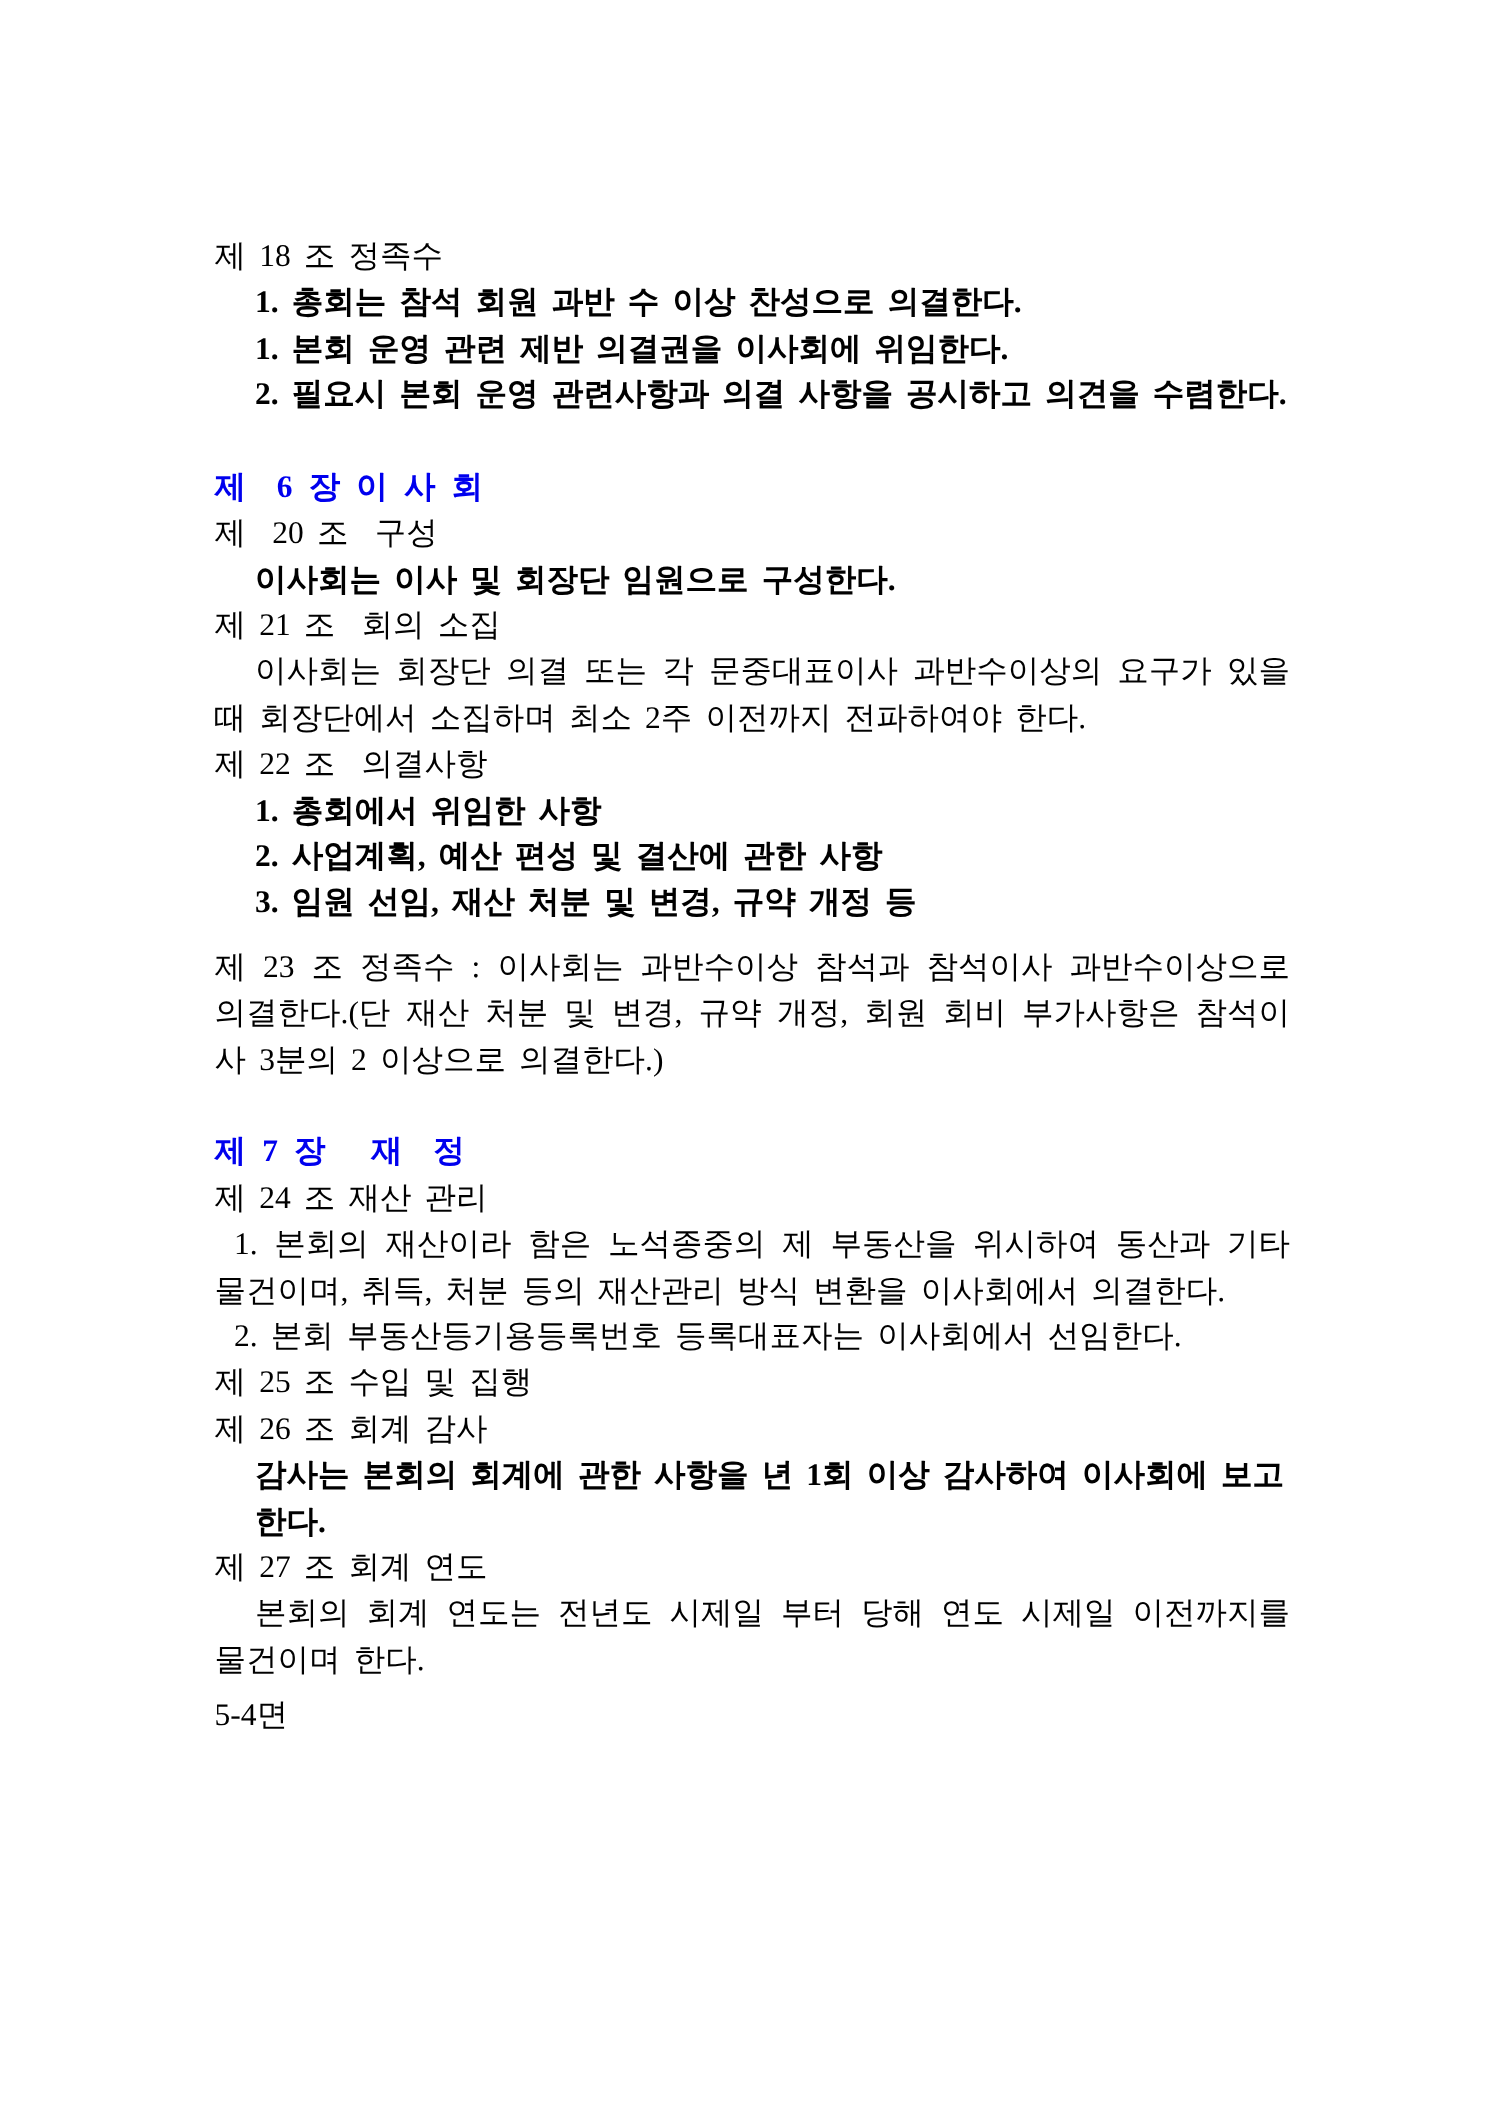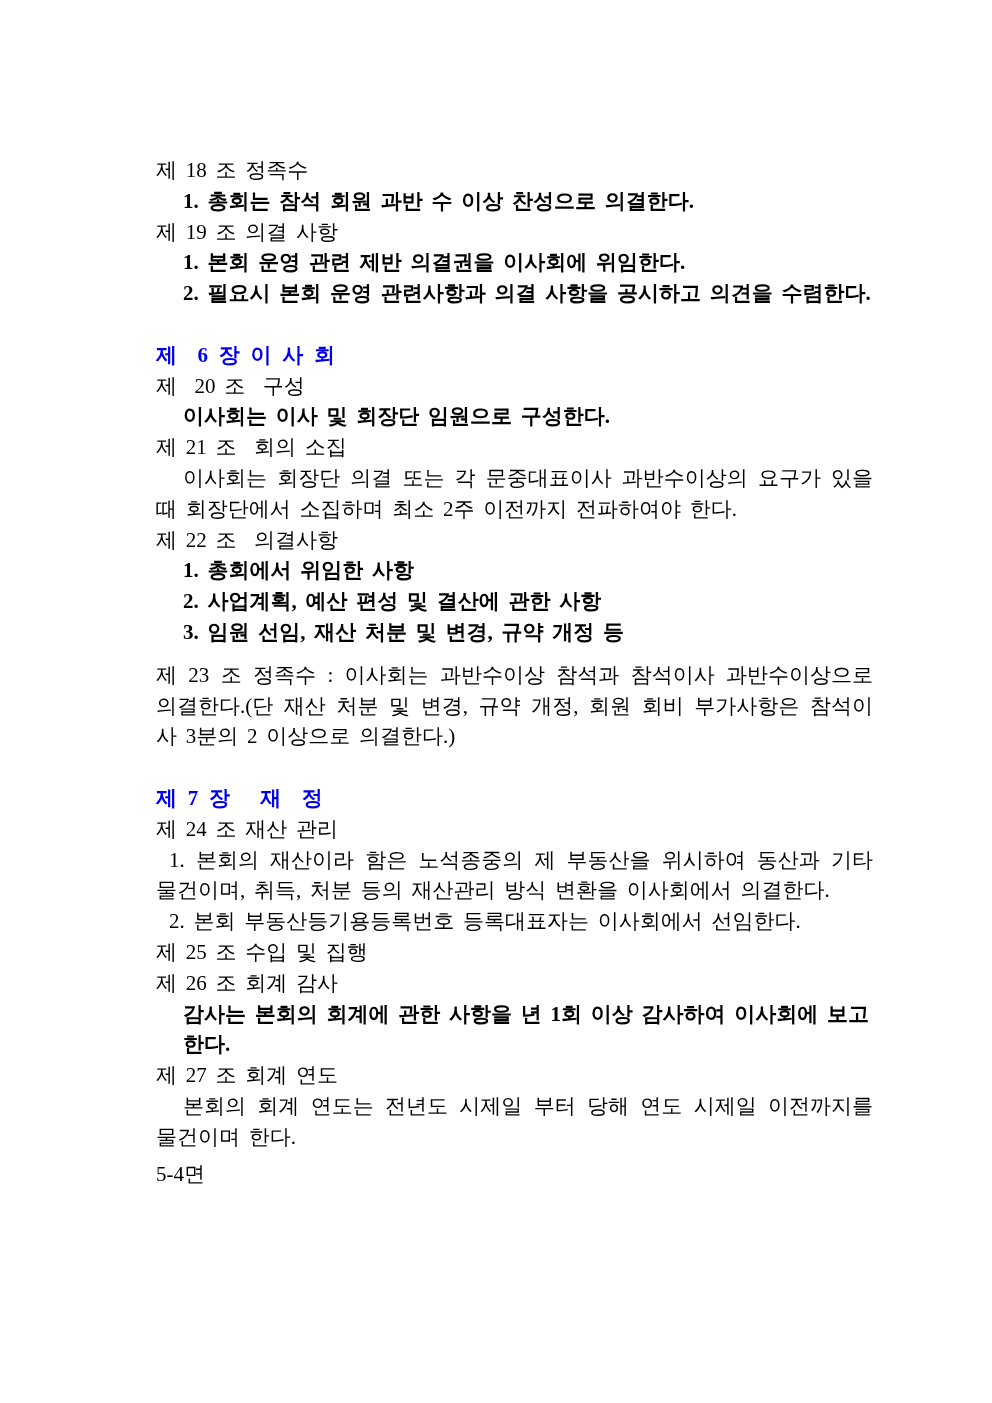--- a/index.html
+++ b/index.html
@@ -11,21 +11,21 @@
     color: var(--text-color);
   }
   .page {
     position: relative;
     width: 992px; height: 1403px;
     background: var(--page-bg);
     overflow: hidden;
   }
   .content {
     position: absolute;
-    left: 156px; top: 155px;
+    left: 143px; top: 155px;
     width: 717px;
     font-size: 21px;
     line-height: 30.8px;
     word-spacing: 3.5px;
   }
   .line { white-space: pre-wrap; margin: 0; }
   .para { text-align: justify; word-break: break-all; margin: 0; }
   .ind1 { padding-left: 27px; font-weight: bold; }        
   .ti-4 { text-indent: 27px; }
   .ti-2 { text-indent: 13px; }
@@ -47,21 +47,20 @@
 </style>
 </head>
 <body>
 
 <div class="page">
   <div class="content">
 
     <p class="line">제 18 조 정족수</p>
     <p class="line ind1">1. 총회는 참석 회원 과반 수 이상 찬성으로 의결한다.</p>
 
-    <p class="line">제 19 조 의결 사항</p>
     <p class="line ind1">1. 본회 운영 관련 제반 의결권을 이사회에 위임한다.</p>
     <p class="line ind1">2. 필요시 본회 운영 관련사항과 의결 사항을 공시하고 의견을 수렴한다.</p>
 
     <p class="chapter">제  6 장 이 사 회</p>
 
     <p class="line">제  20 조  구성</p>
     <p class="line ind1">이사회는 이사 및 회장단 임원으로 구성한다.</p>
 
     <p class="line">제 21 조  회의 소집</p>
     <p class="para ti-4">이사회는 회장단 의결 또는 각 문중대표이사 과반수이상의 요구가 있을 때 회장단에서 소집하며 최소 2주 이전까지 전파하여야 한다.</p>

